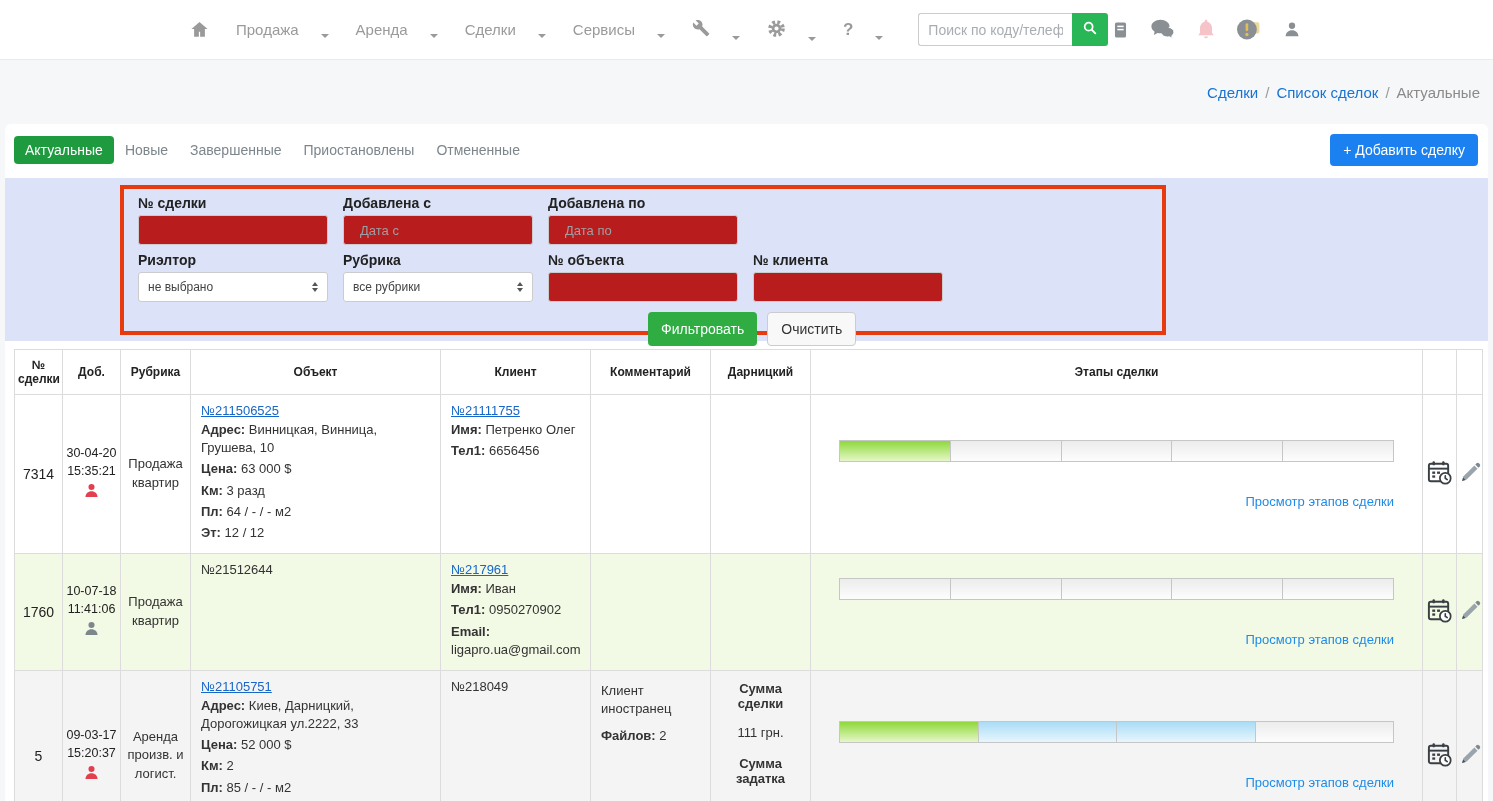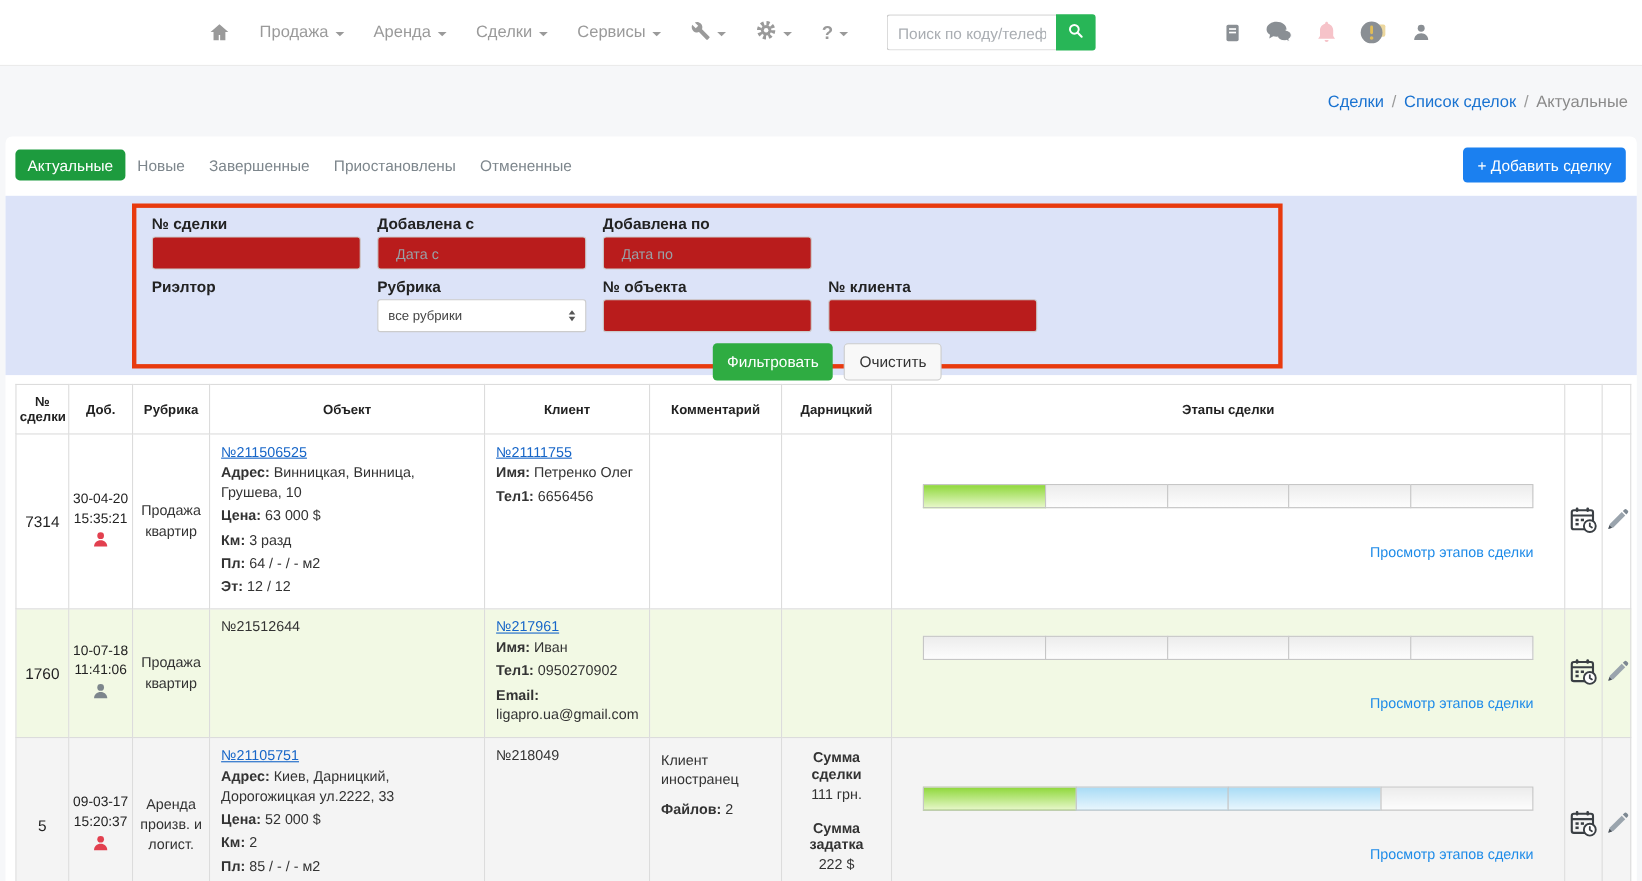--- a/index.html
+++ b/index.html
@@ -2,21 +2,21 @@
 <html><head>
 <meta charset="utf-8">
 <style>
   *{box-sizing:border-box;margin:0;padding:0}
   html,body{width:1493px;height:801px;overflow:hidden}
   body{background:#f6f7f9;font-family:"Liberation Sans",sans-serif;color:#333}
 
   
   .navbar{height:60px;background:#fff;border-bottom:1px solid #ebebeb;display:flex;align-items:center}
   .nav-main{display:flex;align-items:center;gap:27px;margin-left:190px}
-  .nav-item{display:flex;align-items:center;gap:6px;color:#9a9a9a;font-size:15px;cursor:pointer;white-space:nowrap}
+  .nav-item{display:flex;align-items:flex-end;gap:22px;color:#9a9a9a;font-size:15px;cursor:pointer;white-space:nowrap}
   .caret{width:0;height:0;border-left:4px solid transparent;border-right:4px solid transparent;border-top:4px solid #9a9a9a;margin-top:2px}
   .qmark{font-size:17px;font-weight:bold;color:#9a9a9a}
   .home-btn{display:flex;cursor:pointer}
   .searchbox{display:flex;margin-left:8px}
   .searchbox input{width:154px;height:33px;border:1px solid #ccc;border-right:none;border-radius:3px 0 0 3px;padding:0 9px;font-size:14px;color:#555;outline:none}
   .searchbox input::placeholder{color:#a9adb2}
   .search-btn{width:36px;height:33px;background:#28b657;border:none;border-radius:0 3px 3px 0;display:flex;align-items:center;justify-content:center;cursor:pointer}
   .nav-right{display:flex;align-items:center;gap:20px;margin-left:auto;margin-right:192px}
   .nav-right .nico{display:flex;cursor:pointer}
 
@@ -59,21 +59,21 @@
   .pico{margin-top:2px}
   .c-rubric{text-align:center;font-size:13px;padding:4px;line-height:1.45}
   .c-obj,.c-cli,.c-comment{vertical-align:top;padding:8px 10px;font-size:13px}
   .numline{margin-bottom:3px}
   .fld{margin:3px 0;line-height:1.4}
   .c-comment .fld{margin-bottom:9px}
   .doc-link{color:#1766c8;text-decoration:underline;cursor:pointer}
   .c-params{vertical-align:top;padding:10px 4px;text-align:center;font-size:13px}
   .param{margin-bottom:16px}
   .param b{display:block}
-  .param span{display:block;margin-top:3px}
+  .param span{display:block;margin-top:14px}
   .c-stages{vertical-align:middle;padding:6px 28px}
   .stagebar{display:flex;height:22px}
   .seg{flex:1;border:1px solid #c6c6c6;margin-left:-1px}
   .seg:first-child{margin-left:0}
   .seg-empty{background:linear-gradient(#ececec,#fdfdfd)}
   .seg-done{background:linear-gradient(#8fd83c,#e6f7c8)}
   .seg-active{background:linear-gradient(#a9dcf6,#e8f6fd)}
   .stagelink-wrap{text-align:right;margin-top:32px}
   .stage-link{color:#1e8be8;font-size:13px;text-decoration:none;cursor:pointer}
   .c-ico{text-align:center;vertical-align:middle;padding:2px}
@@ -209,20 +209,27 @@
           <input placeholder="Дата с" style="">
         </div>
         <div class="fitem">
           <label>Добавлена по</label>
           <input placeholder="Дата по" style="">
         </div>
       </div>
       <div class="frow2">
         <div class="fitem">
           <label>Риэлтор</label>
+          <div class="fselect">
+            <span>не выбрано</span>
+            <span class="updown">
+                <i class="up"></i>
+                <i class="down"></i>
+              </span>
+          </div>
         </div>
         <div class="fitem">
           <label>Рубрика</label>
           <div class="fselect">
             <span>все рубрики</span>
             <span class="updown">
                 <i class="up"></i>
                 <i class="down"></i>
               </span>
           </div>

